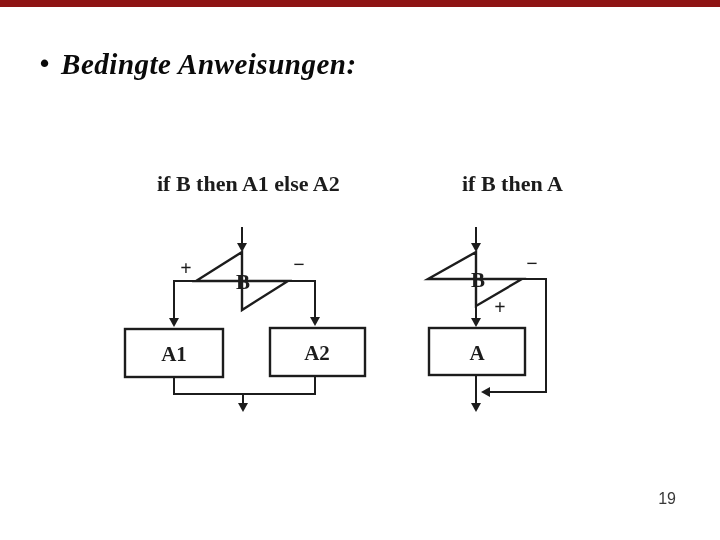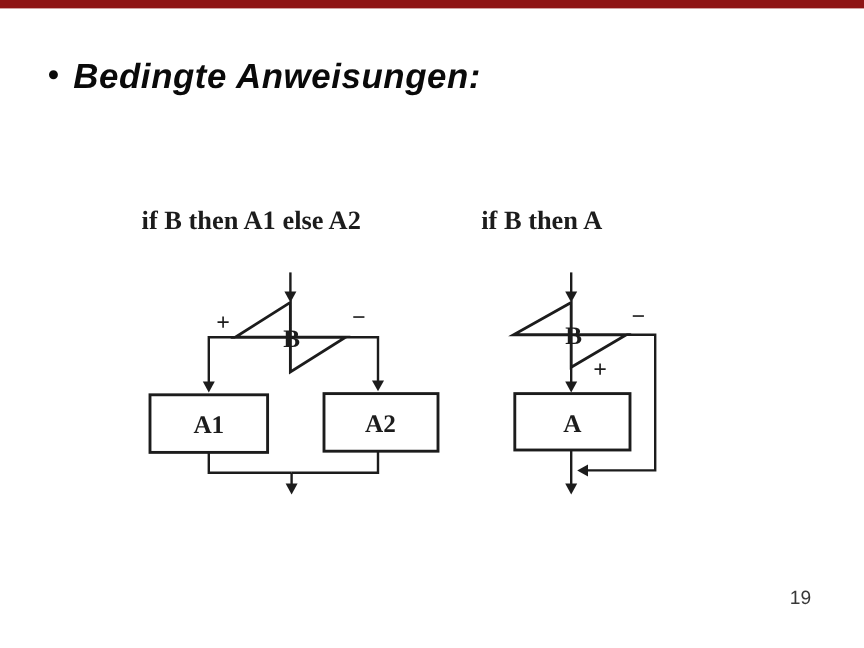--- a/index.html
+++ b/index.html
@@ -34,38 +34,39 @@
     align-items: baseline;
     color: #0a0a0a;
   }
   .title-bullet {
     font-size: 26px;
     font-weight: bold;
     margin-right: 12px;
     transform: translateY(-2px);
   }
   .title-text {
-    font-family: Liberation Sans, sans-serif;
+    font-family: Liberation Serif, serif;
     font-style: italic;
     font-weight: bold;
     font-size: 29px;
     letter-spacing: 0.5px;
     white-space: nowrap;
   }
   
   .fig-caption {
     position: absolute;
     font-family: "Liberation Serif", serif;
     font-weight: bold;
     font-size: 22px;
     color: #1c1c1c;
     white-space: nowrap;
+    margin-left: 39px;
   }
   .caption-left  { left: 118px; top: 171px; }
-  .caption-right { left: 401px; top: 171px; }
+  .caption-right { left: 423px; top: 171px; }
   
   .flowchart {
     position: absolute;
     top: 225px;
   }
   .flowchart-left  { left: 110px; }
   .flowchart-right { left: 400px; }
   .flowchart svg { display: block; }
   .fc-line {
     stroke: #1c1c1c;

